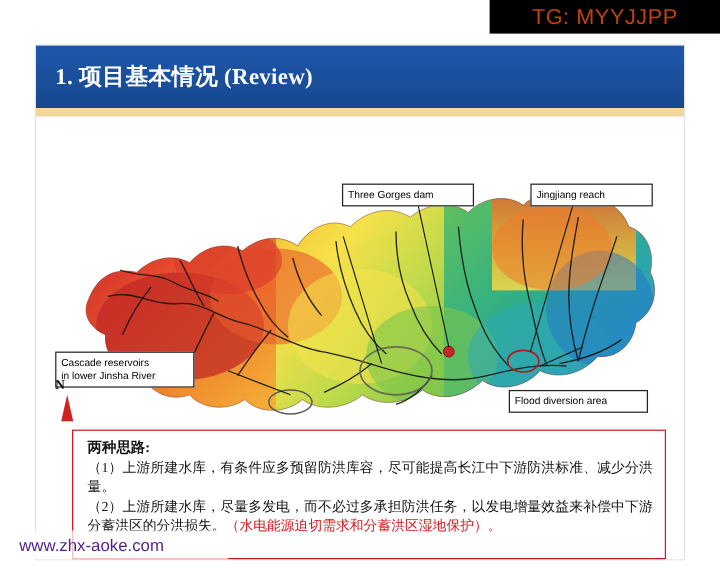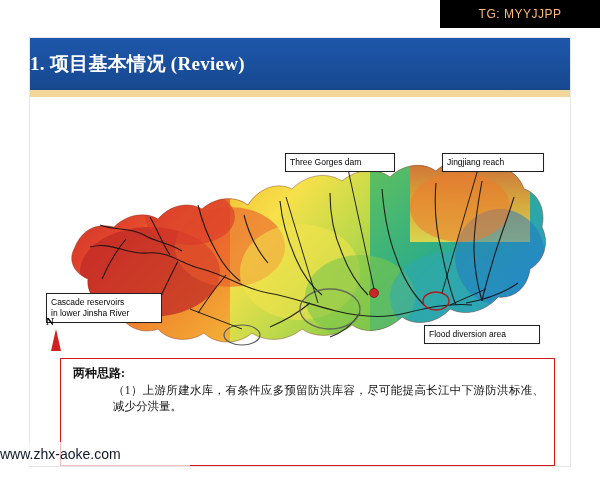--- a/index.html
+++ b/index.html
@@ -19,25 +19,25 @@
     left: 0; top: 0;
     width: 600px; height: 480px;
     background: #ffffff;
   }
 
   
   .tg-tag {
     position: absolute;
     right: 0;
     top: 0;
-    width: 160px;
+    width: 192px;
     height: 28px;
     background: #000000;
-    color: #fdba74;
-    font-size: 12px;
+    color: #c2410c;
+    font-size: 18px;
     letter-spacing: 0.5px;
     display: flex;
     align-items: center;
     justify-content: center;
     font-family: "Liberation Sans", sans-serif;
   }
 
   
   .slide {
     position: absolute;
@@ -57,20 +57,21 @@
     height: 52px;
     background: #1b4f9c;
     background: linear-gradient(180deg, #1e57ab 0%, #17488f 100%);
     display: flex;
     align-items: center;
   }
   .title-text {
     color: #ffffff;
     font-size: 19px;
     font-weight: bold;
+    padding-left: 16px;
     font-family: "Liberation Serif", serif;
     letter-spacing: 0.3px;
   }
   .title-rule {
     position: absolute;
     left: 0; top: 52px;
     width: 540px;
     height: 7px;
     background: #f3d79a;
     border-bottom: 1px solid #d8b463;
@@ -152,39 +153,38 @@
     font-family: "Liberation Serif", serif;
     margin-bottom: 1px;
   }
   .tb-para {
     font-size: 11.5px;
     line-height: 15.5px;
     color: #111111;
     font-family: "Liberation Serif", serif;
     text-align: justify;
     margin-bottom: 2px;
-    margin-left: 40px;
   }
   .tb-red {
     color: #d2181b;
   }
 
   
   .wm-bottom {
     position: absolute;
     left: 0;
     bottom: 14px;
     width: 190px;
     height: 24px;
     background: rgba(255,255,255,0.72);
-    color: #0f172a;
+    color: #4c1d95;
     font-size: 14px;
     display: flex;
     align-items: center;
-    padding-left: 0;
+    padding-left: 16px;
     box-sizing: border-box;
     font-family: "Liberation Sans", sans-serif;
   }
 </style>
 </head>
 <body>
 
 <div class="page">
 
   <div class="tg-tag">TG: MYYJJPP</div>
@@ -309,19 +309,20 @@
       <div class="compass">
         <div class="compass-n">N</div>
         <div class="compass-arrow"></div>
       </div>
 
     </div>
 
     <div class="text-box">
       <div class="tb-heading">两种思路:</div>
       <div class="tb-para">（1）上游所建水库，有条件应多预留防洪库容，尽可能提高长江中下游防洪标准、减少分洪量。</div>
+      <div class="tb-para"><span>（2）上游所建水库，尽量多发电，而不必过多承担防洪任务，以发电增量效益来补偿中下游分蓄洪区的分洪损失。</span><span class="tb-red">（水电能源迫切需求和分蓄洪区湿地保护）。</span></div>
     </div>
 
   </div>
 
   <div class="wm-bottom">www.zhx-aoke.com</div>
 
 </div>
 
 </body></html>

